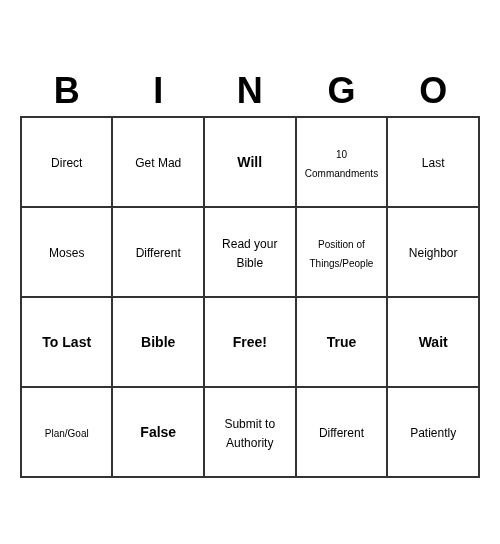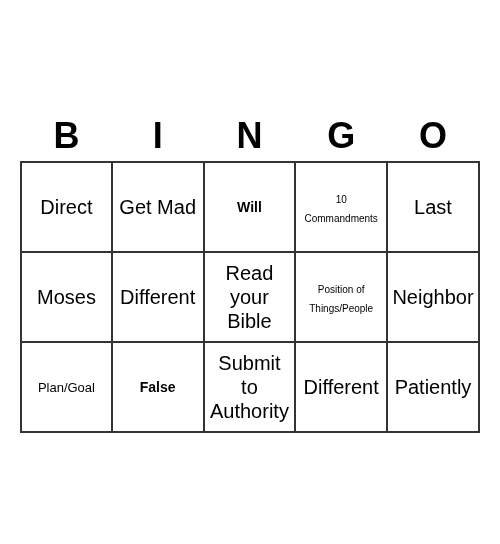--- a/index.html
+++ b/index.html
@@ -47,21 +47,21 @@
       font-size: 10px;
       line-height: 1.3;
     }
 
     .large-text {
       font-size: 14px;
       font-weight: bold;
     }
 
     .medium-text {
-      font-size: 20px;
+      font-size: 12px;
     }
   </style>
 </head>
 <body>
 
 <table class="bingo-card">
   <thead>
     <tr class="header-row">
       <th>B</th>
       <th>I</th>
@@ -79,20 +79,27 @@
         <td><span class="medium-text">Last</span></td>
       </tr>
       <tr>
         <td><span class="medium-text">Moses</span></td>
         <td><span class="medium-text">Different</span></td>
         <td><span class="medium-text">Read your Bible</span></td>
         <td><span class="small-text">Position of Things/People</span></td>
         <td><span class="medium-text">Neighbor</span></td>
       </tr>
       <tr>
-        <td><span style="font-size: 13px;">Plan/Goal</span></td>
+        <td><span class="large-text">To Last</span></td>
+        <td><span class="large-text">Bible</span></td>
+        <td><span class="large-text">Free!</span></td>
+        <td><span class="large-text">True</span></td>
+        <td><span class="large-text">Wait</span></td>
+      </tr>
+      <tr>
+        <td><span style="font-size: 10px;">Plan/Goal</span></td>
         <td><span class="large-text">False</span></td>
         <td><span class="medium-text">Submit to Authority</span></td>
         <td><span class="medium-text">Different</span></td>
         <td><span class="medium-text">Patiently</span></td>
       </tr>
     </tbody>
 </table>
 
 </body></html>

